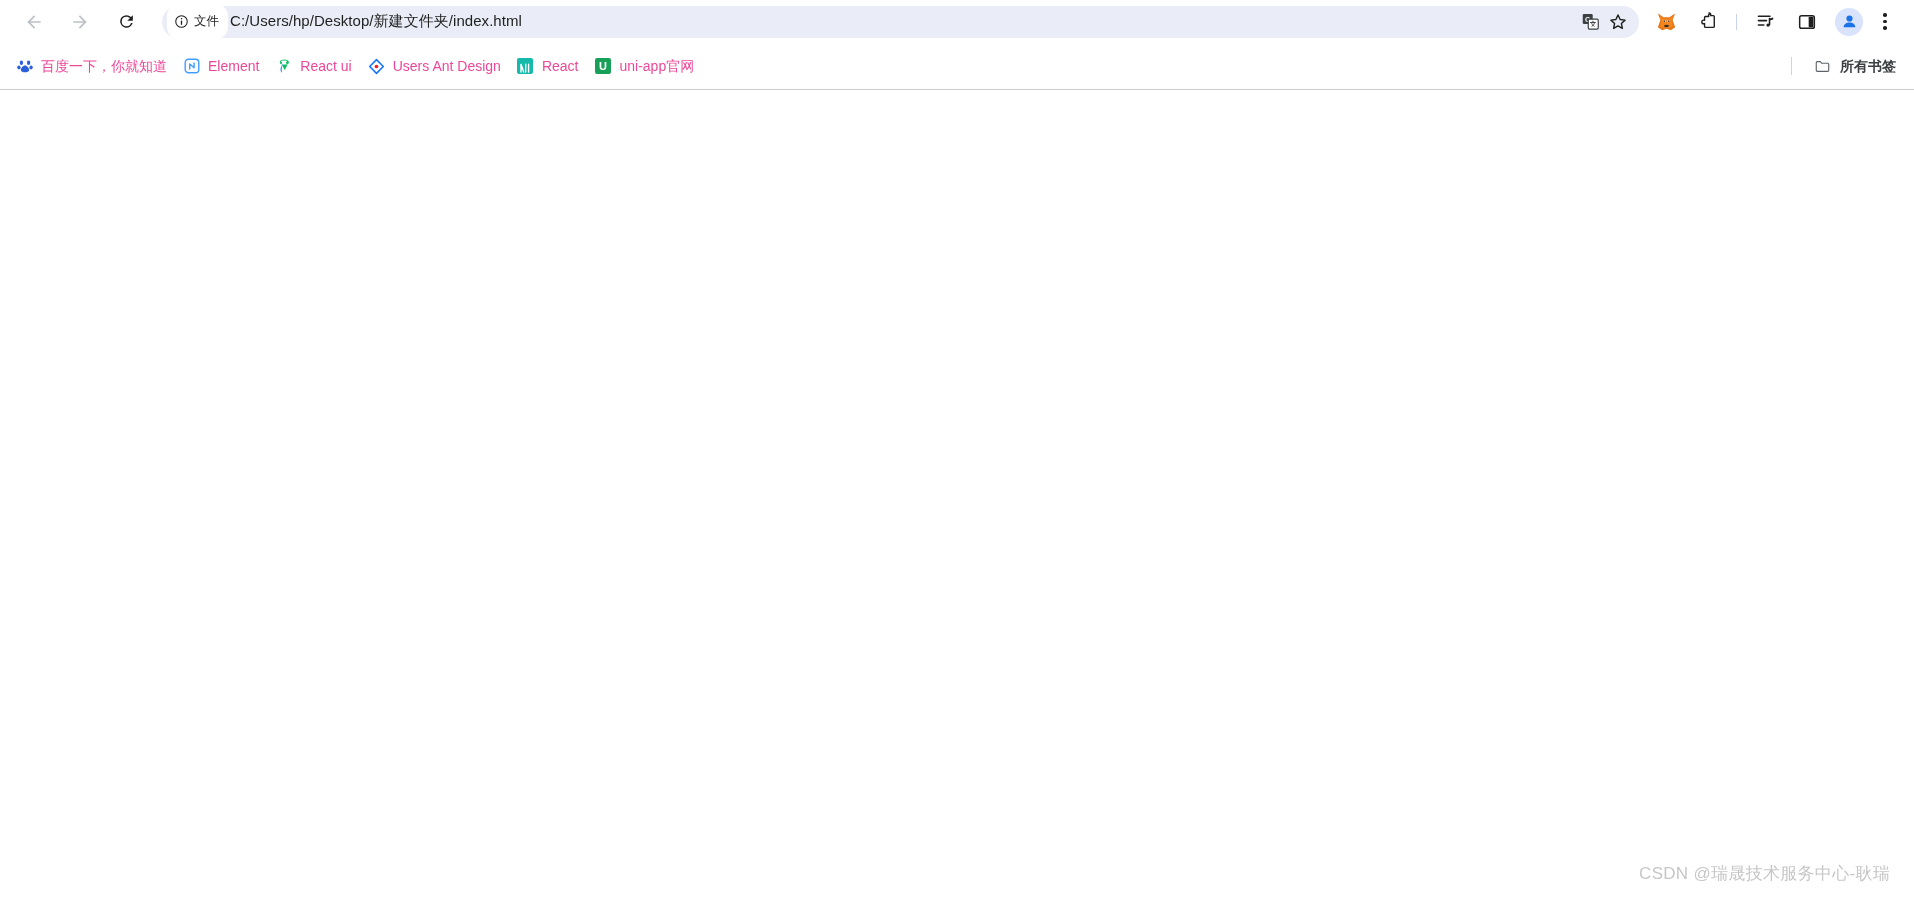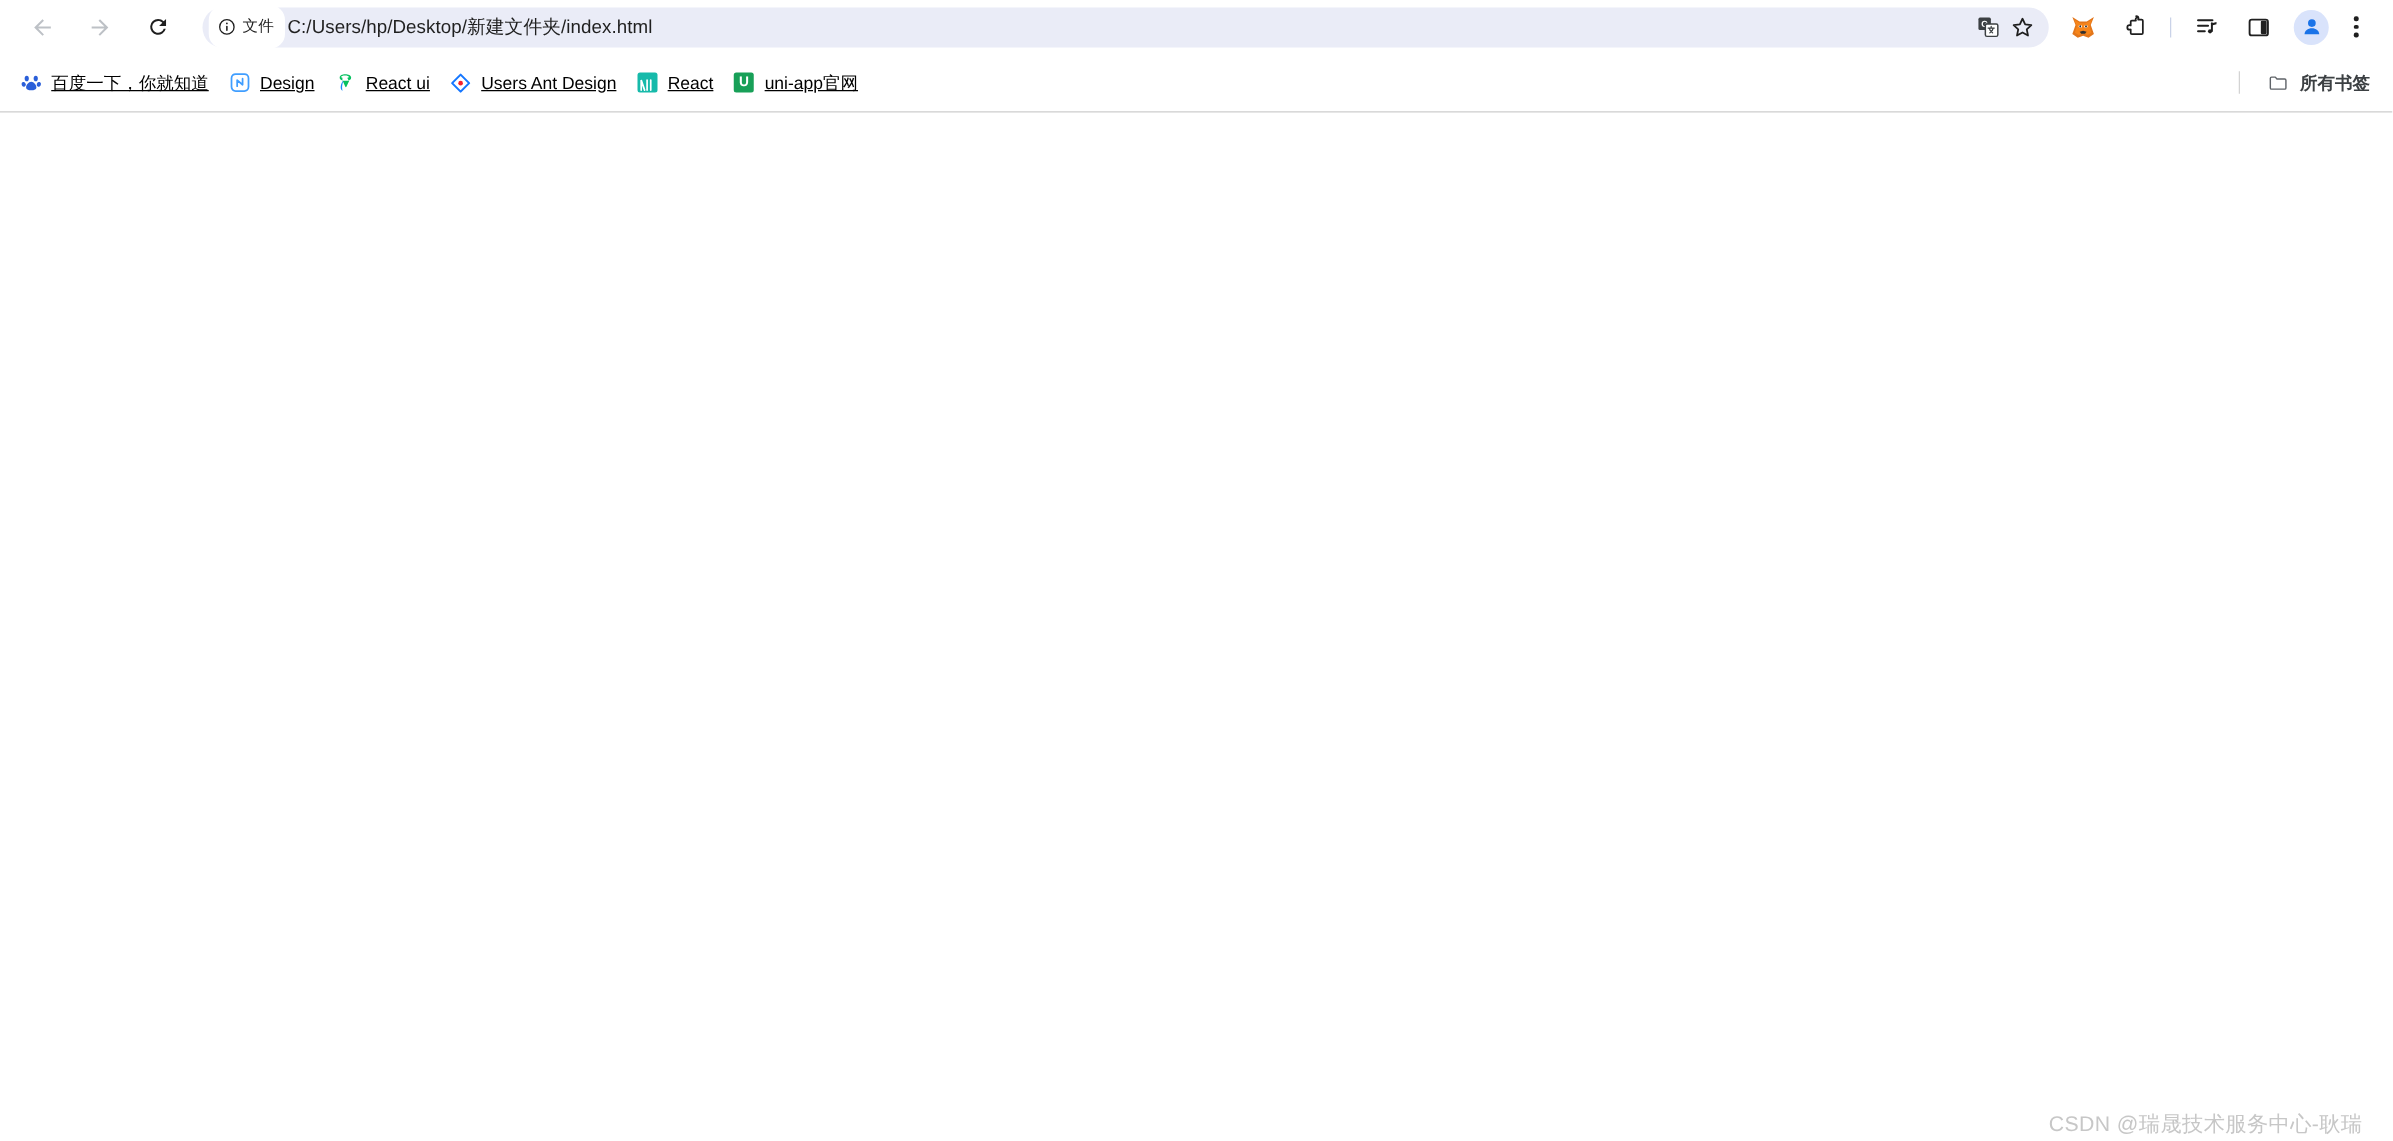--- a/index.html
+++ b/index.html
@@ -180,23 +180,22 @@
     align-items: center;
     gap: 8px;
     padding: 5px 8px;
     border-radius: 8px;
     cursor: pointer;
     white-space: nowrap;
     flex: 0 0 auto;
   }
   .bm-label {
     font-size: 14px;
-    color: #000000;
+    color: #ec4899;
     line-height: 1;
-    text-decoration: underline;
   }
   .bm-favicon {
     width: 17px;
     height: 17px;
     flex: 0 0 auto;
     display: flex;
     align-items: center;
     justify-content: center;
   }
 
@@ -234,21 +233,21 @@
     top: 91px;
     left: 0;
     right: 0;
     bottom: 0;
     background: #ffffff;
   }
 
   .watermark {
     position: absolute;
     right: 24px;
-    bottom: 2px;
+    bottom: 28px;
     font-size: 17px;
     color: #c7c7c7;
     white-space: nowrap;
     letter-spacing: 0.3px;
   }
 
   
   .fav-uniapp {
     width: 16px; height: 16px;
     background: #18a058;
@@ -392,21 +391,21 @@
         <span class="bm-label">百度一下，你就知道</span>
       </div>
 
       <div class="bm-item">
         <span class="bm-favicon">
           <svg width="16" height="16" viewBox="0 0 24 24" aria-hidden="true">
             <rect x="1.8" y="1.8" width="20.4" height="20.4" rx="5" fill="none" stroke="#409eff" stroke-width="2.1"></rect>
             <path d="M8.6 16.4V9.1l6.5 5.6V7.4" fill="none" stroke="#409eff" stroke-width="2.1" stroke-linecap="round" stroke-linejoin="round"></path>
           </svg>
         </span>
-        <span class="bm-label">Design</span>
+        <span class="bm-label">Element</span>
       </div>
 
       <div class="bm-item">
         <span class="bm-favicon">
           <svg width="16" height="16" viewBox="0 0 24 24" aria-hidden="true">
             <path d="M12 2.2c4 0 7.4 1.4 7.4 4 0 1.6-1.3 2.8-3.1 3.4l-1.6-3.4c1 0 1.9-.3 1.9-.9 0-.9-2-1.6-4.6-1.6s-4.6.7-4.6 1.6c0 .5.6.8 1.5.9v3.4C7.1 9 5.6 7.8 5.6 6.2c0-2.6 3.4-4 6.4-4z" fill="#07c160"></path>
             <path d="M9 9.6l3.4 7.6c.3.7 1 .7 1.3 0l3.5-7.6c-.5.2-1.2.3-1.9.3h-4.3c-.7 0-1.4-.1-2-.3z" fill="#07c160"></path>
             <path d="M9.4 10.2c-1.6 2.3-2.6 5-2.6 7.5 0 2.1.9 3.8 2.3 4.1-.4-1-.6-2.3-.6-3.7 0-2.6.6-5.5 1.6-8z" fill="#1989fa"></path>
           </svg>
         </span>

